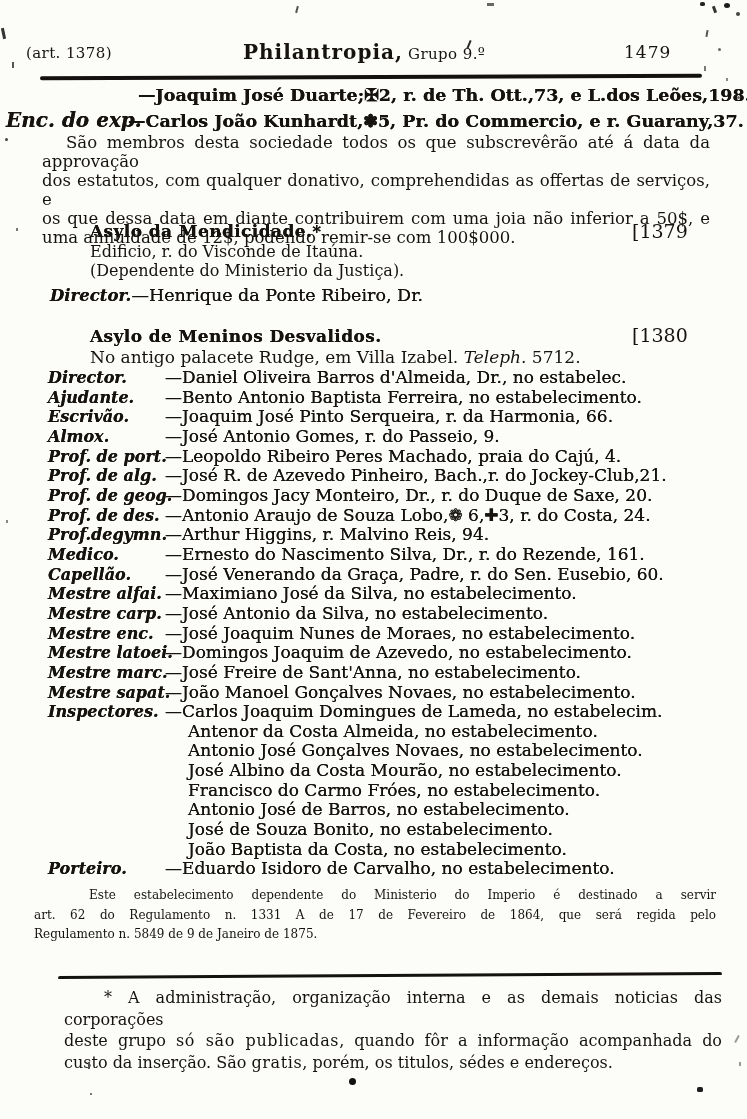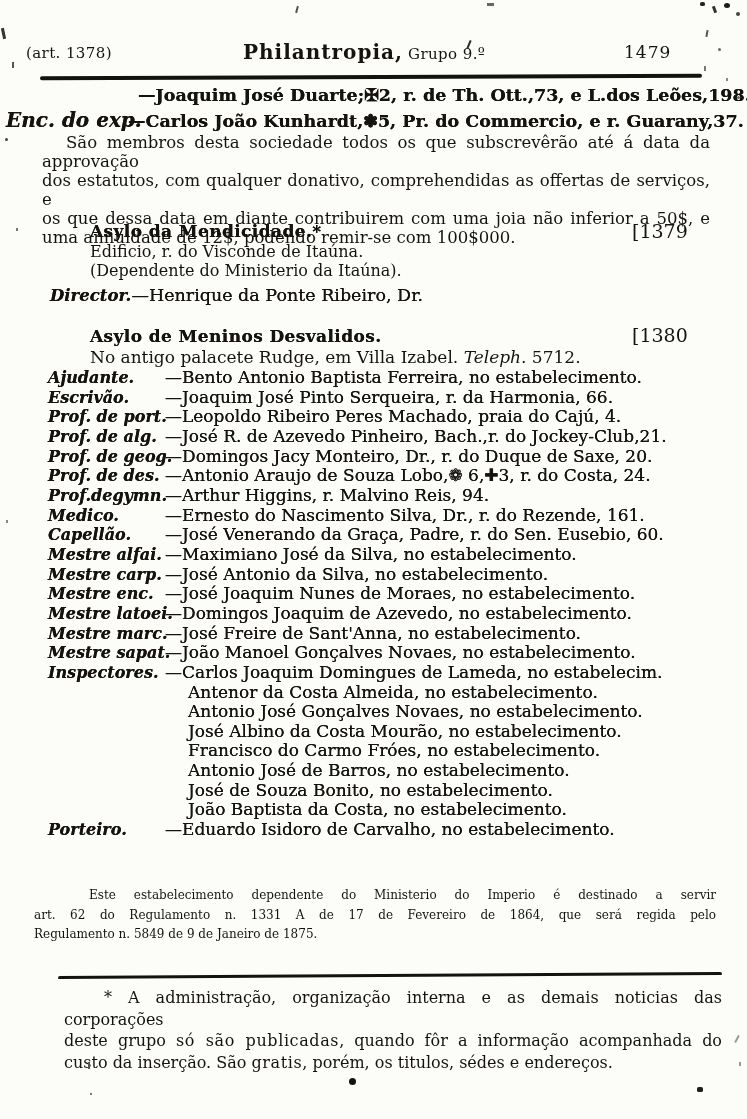--- a/index.html
+++ b/index.html
@@ -72,30 +72,32 @@
   <div class="abs membership para">
     <div class="jl ind">São membros desta sociedade todos os que subscrevêrão até á data da approvação</div>
     <div class="jl">dos estatutos, com qualquer donativo, comprehendidas as offertas de serviços, e</div>
     <div class="jl">os que dessa data em diante contribuirem com uma joia não inferior a 50$, e</div>
     <div>uma annuidade de 12$, podendo remir-se com 100$000.</div>
   </div>
 
   <div class="abs sec1-title hv">Asylo da Mendicidade.*</div>
   <div class="abs ref1">[1379</div>
   <div class="abs sec1-addr">Edificio, r. do Visconde de Itaúna.</div>
-  <div class="abs sec1-dep">(Dependente do Ministerio da Itaúna).</div>
+  <div class="abs sec1-dep">(Dependente do Ministerio da Justiça).</div>
   <div class="abs sec1-dir hv"><span class="lbl-it">Director.</span><span>—Henrique da Ponte Ribeiro, Dr.</span></div>
 
   <div class="abs sec2-title hv">Asylo de Meninos Desvalidos.</div>
   <div class="abs ref2">[1380</div>
   <div class="abs sec2-loc"><span>No antigo palacete Rudge, em Villa Izabel. </span><span class="lbl-it" style="font-weight:normal">Teleph.</span><span> 5712.</span></div>
 
   <div class="abs staff hv">
+    <div class="row"><span class="lbl">Director.</span><span>—Daniel Oliveira Barros d'Almeida, Dr., no estabelec.</span></div>
     <div class="row"><span class="lbl">Ajudante.</span><span>—Bento Antonio Baptista Ferreira, no estabelecimento.</span></div>
     <div class="row"><span class="lbl">Escrivão.</span><span>—Joaquim José Pinto Serqueira, r. da Harmonia, 66.</span></div>
+    <div class="row"><span class="lbl">Almox.</span><span>—José Antonio Gomes, r. do Passeio, 9.</span></div>
     <div class="row"><span class="lbl">Prof. de port.</span><span>—Leopoldo Ribeiro Peres Machado, praia do Cajú, 4.</span></div>
     <div class="row"><span class="lbl">Prof. de alg.</span><span>—José R. de Azevedo Pinheiro, Bach.,r. do Jockey-Club,21.</span></div>
     <div class="row"><span class="lbl">Prof. de geog.</span><span>—Domingos Jacy Monteiro, Dr., r. do Duque de Saxe, 20.</span></div>
     <div class="row"><span class="lbl">Prof. de des.</span><span>—Antonio Araujo de Souza Lobo,❁ 6,✚3, r. do Costa, 24.</span></div>
     <div class="row"><span class="lbl">Prof.degymn.</span><span>—Arthur Higgins, r. Malvino Reis, 94.</span></div>
     <div class="row"><span class="lbl">Medico.</span><span>—Ernesto do Nascimento Silva, Dr., r. do Rezende, 161.</span></div>
     <div class="row"><span class="lbl">Capellão.</span><span>—José Venerando da Graça, Padre, r. do Sen. Eusebio, 60.</span></div>
     <div class="row"><span class="lbl">Mestre alfai.</span><span>—Maximiano José da Silva, no estabelecimento.</span></div>
     <div class="row"><span class="lbl">Mestre carp.</span><span>—José Antonio da Silva, no estabelecimento.</span></div>
     <div class="row"><span class="lbl">Mestre enc.</span><span>—José Joaquim Nunes de Moraes, no estabelecimento.</span></div>

